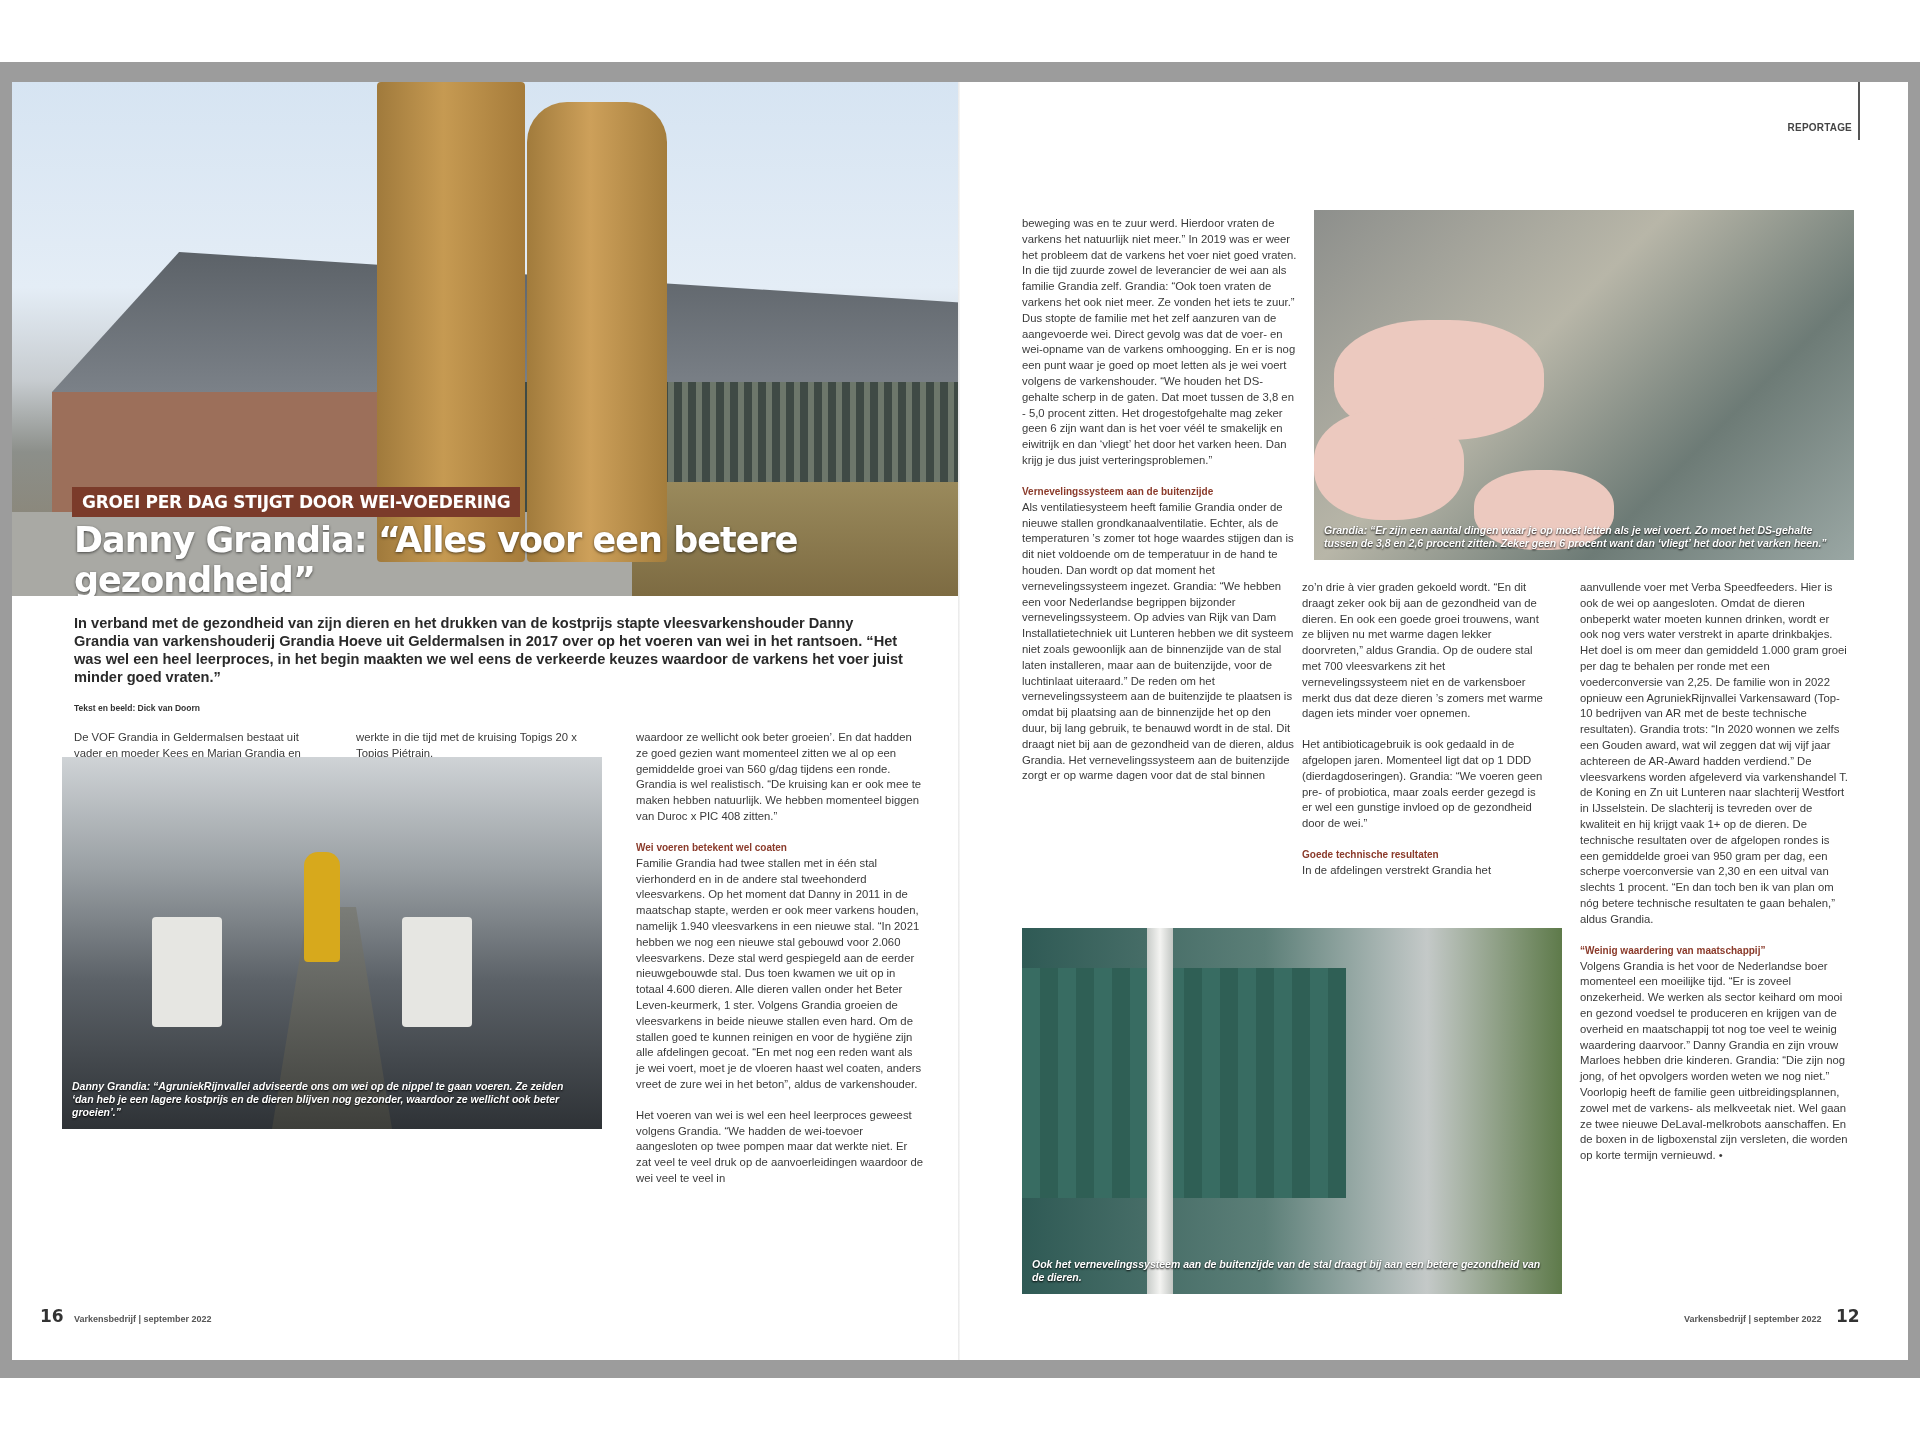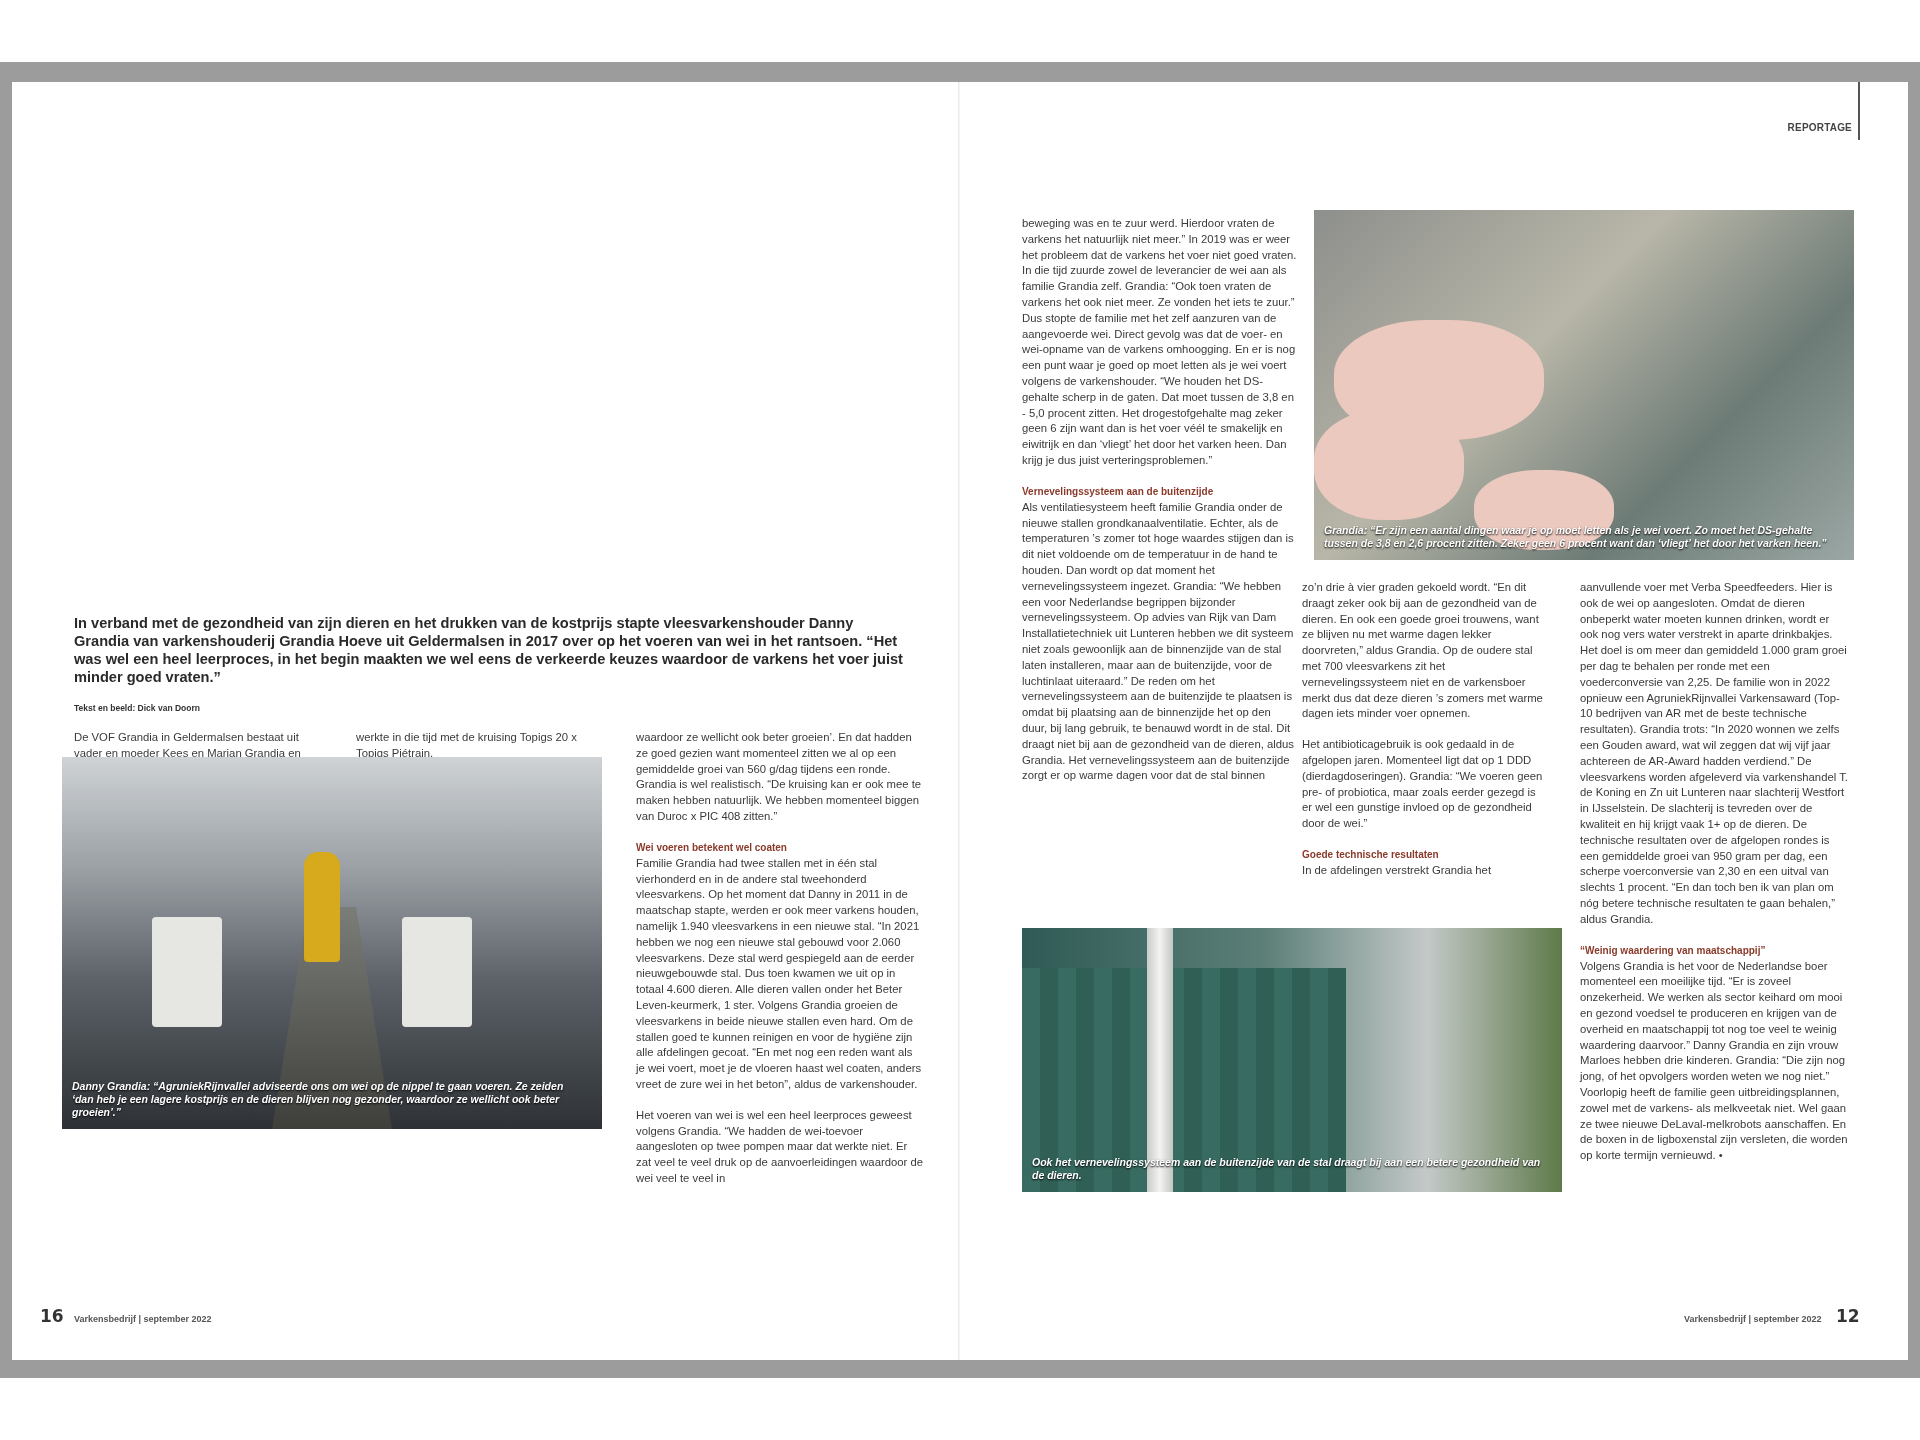--- a/index.html
+++ b/index.html
@@ -50,20 +50,31 @@
 
   .folio{position:absolute;bottom:0;font-size:9px;color:#555;font-weight:bold;}
   .pagenum{position:absolute;font-size:17px;font-weight:bold;color:#333;font-family:"DejaVu Sans",sans-serif;}
 </style>
 </head>
 <body>
 
 <div class="frame"></div>
 
 <div class="page page-left">
+  <div class="hero">
+    <div class="roof"></div>
+      <div class="wall"></div>
+      <div class="fence"></div>
+      <div class="field"></div>
+      <div class="ground"></div>
+    <div class="silo1"></div>
+      <div class="silo2"></div>
+    <div class="kicker">GROEI PER DAG STIJGT DOOR WEI-VOEDERING</div>
+    <div class="headline">Danny Grandia: “Alles voor een betere gezondheid”</div>
+  </div>
 
   <div class="intro">In verband met de gezondheid van zijn dieren en het drukken van de kostprijs stapte vleesvarkenshouder Danny Grandia van varkenshouderij Grandia Hoeve uit Geldermalsen in 2017 over op het voeren van wei in het rantsoen. “Het was wel een heel leerproces, in het begin maakten we wel eens de verkeerde keuzes waardoor de varkens het voer juist minder goed vraten.”</div>
   <div class="byline">Tekst en beeld: Dick van Doorn</div>
 
   <div class="col" style="left:62px;top:648px;width:240px;">
     <p>De VOF Grandia in Geldermalsen bestaat uit vader en moeder Kees en Marjan Grandia en hun zonen Danny en Richard. Het bedrijf heeft 4.600 vleesvarkens, 110 stuks melkvee en vijftig stuks jongvee. Daarnaast heeft het bedrijf in totaal veertig hectare weiland, waarvan 33 hectare eigendom is en 7 hectare pacht. Ook heeft de familie een perceel maïsland. De groei van de vleesvarkens lag rond 2016 op zo'n 880 g/dag. De familie</p>
   </div>
   <div class="col" style="left:344px;top:648px;width:240px;">
     <p>werkte in die tijd met de kruising Topigs 20 x Topigs Piétrain.</p>
     <p>Rond 2017 wilde de familie gaan sturen op lagere voerkosten. Ze vroegen om advies bij hun twee voervoorlichters van AgruniekRijnvallei, Carool Peters en Rob Schurink. Danny: “Die adviseerden ons om wei op de nippel te gaan voeren. Ze zeiden ‘dan heb je een lagere kostprijs en de dieren blijven nog gezonder,</p>
@@ -112,21 +123,21 @@
     <h3>Goede technische resultaten</h3>
     <p>In de afdelingen verstrekt Grandia het</p>
   </div>
 
   <div class="col" style="left:620px;top:498px;width:268px;">
     <p>aanvullende voer met Verba Speedfeeders. Hier is ook de wei op aangesloten. Omdat de dieren onbeperkt water moeten kunnen drinken, wordt er ook nog vers water verstrekt in aparte drinkbakjes. Het doel is om meer dan gemiddeld 1.000 gram groei per dag te behalen per ronde met een voederconversie van 2,25. De familie won in 2022 opnieuw een AgruniekRijnvallei Varkensaward (Top-10 bedrijven van AR met de beste technische resultaten). Grandia trots: “In 2020 wonnen we zelfs een Gouden award, wat wil zeggen dat wij vijf jaar achtereen de AR-Award hadden verdiend.” De vleesvarkens worden afgeleverd via varkenshandel T. de Koning en Zn uit Lunteren naar slachterij Westfort in IJsselstein. De slachterij is tevreden over de kwaliteit en hij krijgt vaak 1+ op de dieren. De technische resultaten over de afgelopen rondes is een gemiddelde groei van 950 gram per dag, een scherpe voerconversie van 2,30 en een uitval van slechts 1 procent. “En dan toch ben ik van plan om nóg betere technische resultaten te gaan behalen,” aldus Grandia.</p>
     <h3>“Weinig waardering van maatschappij”</h3>
     <p>Volgens Grandia is het voor de Nederlandse boer momenteel een moeilijke tijd. “Er is zoveel onzekerheid. We werken als sector keihard om mooi en gezond voedsel te produceren en krijgen van de overheid en maatschappij tot nog toe veel te weinig waardering daarvoor.” Danny Grandia en zijn vrouw Marloes hebben drie kinderen. Grandia: “Die zijn nog jong, of het opvolgers worden weten we nog niet.” Voorlopig heeft de familie geen uitbreidingsplannen, zowel met de varkens- als melkveetak niet. Wel gaan ze twee nieuwe DeLaval-melkrobots aanschaffen. En de boxen in de ligboxenstal zijn versleten, die worden op korte termijn vernieuwd. •</p>
   </div>
 
-  <div class="photo photo-nebul" style="left:62px;top:846px;width:540px;height:264px;">
+  <div class="photo photo-nebul" style="left:62px;top:846px;width:540px;height:366px;">
     <div class="bg"></div>
       <div class="panel"></div>
       <div class="pipe"></div>
     <div class="caption">Ook het vernevelingssysteem aan de buitenzijde van de stal draagt bij aan een betere gezondheid van de dieren.</div>
   </div>
 
   <div class="folio" style="left:724px;top:1232px;bottom:auto;">Varkensbedrijf | september 2022</div>
   <div class="pagenum" style="left:876px;top:1224px;">12</div>
 </div>
 

